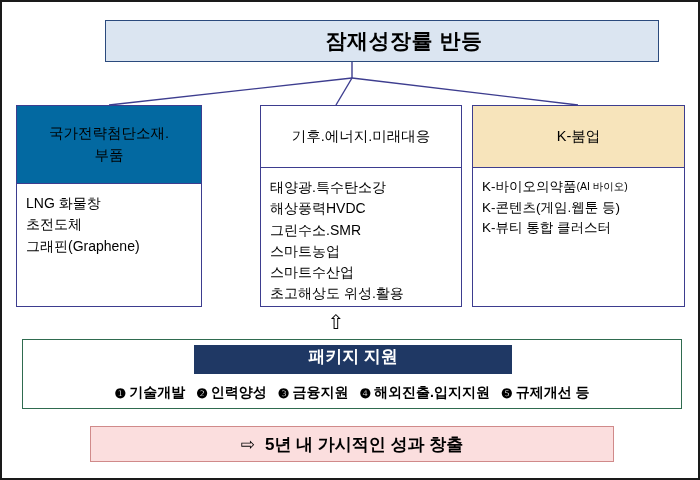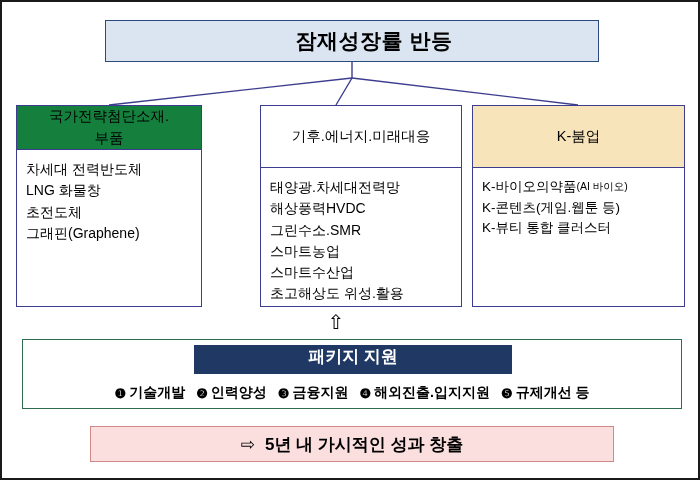--- a/index.html
+++ b/index.html
@@ -20,21 +20,21 @@
     box-sizing: border-box;
     border: 2px solid #1a1a1a;
     background: #ffffff;
   }
 
   
   .top-box {
     position: absolute;
     left: 103px;
     top: 18px;
-    width: 494px;
+    width: 554px;
     height: 42px;
     background: #dbe5f1;
     border: 1.5px solid #2b4a7d;
     display: flex;
     align-items: center;
     justify-content: center;
     box-sizing: border-box;
     padding-left: 44px;
   }
   .top-box .title {
@@ -78,21 +78,21 @@
     padding: 9px 9px 6px 9px;
     font-size: 14px;
     line-height: 1.52;
     color: #000000;
   }
   .col .body div {
     white-space: nowrap;
   }
 
   #col1 { left: 14px;  top: 103px; width: 186px; height: 202px; }
-  #col1 .head { height: 44px; background: #15803d; }
+  #col1 .head { height: 78px; background: #0369a1; }
   #col2 { left: 233px; top: 103px; width: 202px; height: 202px; margin-left: 25px; }
   #col2 .head { height: 62px; background: #ffffff; }
   #col3 { left: 470px; top: 103px; width: 213px; height: 202px; }
   #col3 .head { height: 62px; background: #f7e4bb; }
 
   #col3 .body { font-size: 13.5px; }
 
   
   .sub-note { font-size: 10.5px; vertical-align: 1px; }
 
@@ -202,33 +202,32 @@
   </svg>
 
   <div class="col" id="col1">
     <div class="head">
       <div>
         <div>국가전략첨단소재.</div>
         <div>부품</div>
       </div>
     </div>
     <div class="body">
-      <div>차세대 전력반도체</div>
       <div>LNG 화물창</div>
       <div>초전도체</div>
       <div>그래핀(Graphene)</div>
     </div>
   </div>
 
   <div class="col" id="col2">
     <div class="head">
       <span>기후.에너지.미래대응</span>
     </div>
     <div class="body">
-      <div>태양광.차세대전력망</div>
+      <div>태양광.특수탄소강</div>
       <div>해상풍력HVDC</div>
       <div>그린수소.SMR</div>
       <div>스마트농업</div>
       <div>스마트수산업</div>
       <div>초고해상도 위성.활용</div>
     </div>
   </div>
 
   <div class="col" id="col3">
     <div class="head">

